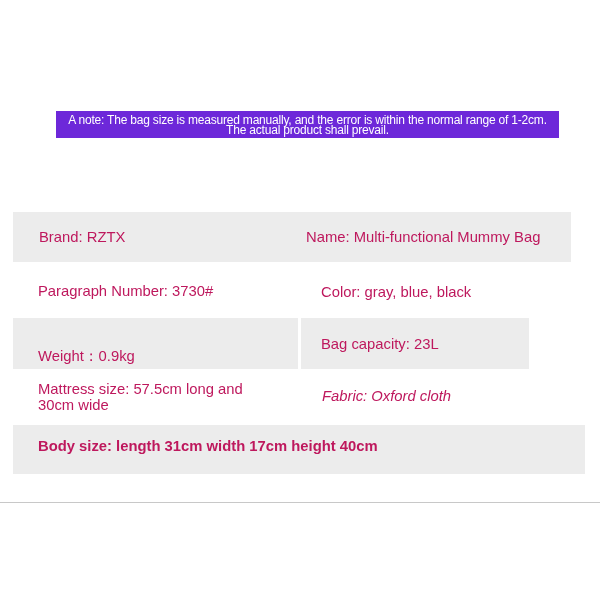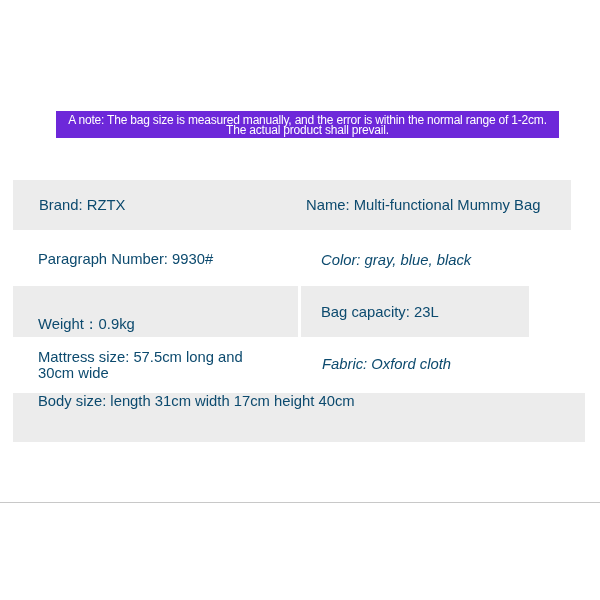--- a/index.html
+++ b/index.html
@@ -11,22 +11,22 @@
   }
   .note {
     position: absolute; left: 56px; top: 111px; width: 503px; height: 27px;
     background: #6d28d9; color: #ffffff;
     font-size: 12px; line-height: 10px; text-align: center;
     display: flex; align-items: center; justify-content: center;
     letter-spacing: -0.2px; padding: 0 6px; box-sizing: border-box;
   }
   .cell {
     position: absolute; box-sizing: border-box;
-    font-size: 14.8px; line-height: 16px; color: #0c4a6e;
-    display: flex; align-items: center;
+    font-size: 14.8px; line-height: 16px; color: #be185d;
+    display: flex; align-items: center; margin-top: 32px;
   }
   .shade { background: #ececec; }
   .divider {
     position: absolute; left: 0; top: 502px; width: 600px; height: 1px;
     background: #c8c8c8;
   }
 </style>
 </head>
 <body>
 
@@ -37,38 +37,38 @@
 <div>
 
   <div class="cell shade" style="left:13px; top:180px; width:285px; height:50px; padding-left:26px;">
     <span>Brand: RZTX</span>
   </div>
   <div class="cell shade" style="left:287px; top:180px; width:284px; height:50px; padding-left:19px;">
     <span>Name: Multi-functional Mummy Bag</span>
   </div>
 
   <div class="cell" style="left:13px; top:235px; width:285px; height:48px; padding-left:25px;">
-    <span>Paragraph Number: 9930#</span>
+    <span>Paragraph Number: 3730#</span>
   </div>
-  <div class="cell" style="left:301px; top:235px; width:284px; height:50px; padding-left:20px;font-style:italic;">
+  <div class="cell" style="left:301px; top:235px; width:284px; height:50px; padding-left:20px;">
     <span>Color: gray, blue, black</span>
   </div>
 
   <div class="cell shade" style="left:13px; top:286px; width:285px; height:51px; padding-left:25px; align-items:flex-start; padding-top:30px;">
     <span>Weight：0.9kg</span>
   </div>
   <div class="cell shade" style="left:301px; top:286px; width:228px; height:51px; padding-left:20px;">
     <span>Bag capacity: 23L</span>
   </div>
 
   <div class="cell" style="left:13px; top:340px; width:262px; height:50px; padding-left:25px;">
     <span>Mattress size: 57.5cm long and 30cm wide</span>
   </div>
   <div class="cell" style="left:301px; top:340px; width:284px; height:48px; padding-left:21px;font-style:italic;">
     <span>Fabric: Oxford cloth</span>
   </div>
 
-  <div class="cell shade" style="left:13px; top:393px; width:572px; height:49px; padding-left:25px; align-items:flex-start; ">
+  <div class="cell shade" style="left:13px; top:393px; width:572px; height:49px; padding-left:25px; align-items:flex-start; padding-top:13px;font-weight:bold;">
     <span>Body size: length 31cm width 17cm height 40cm</span>
   </div>
 </div>
 
 <div class="divider"></div>
 
 </body></html>

